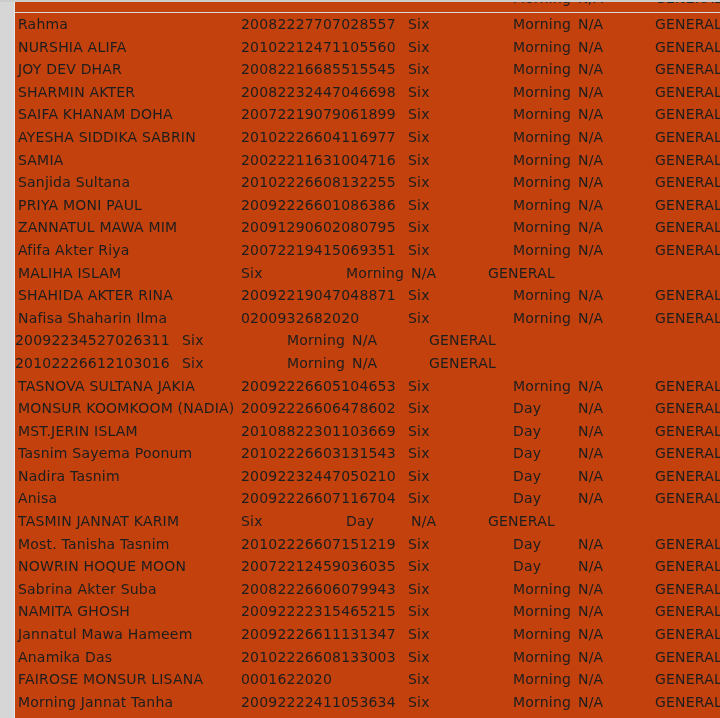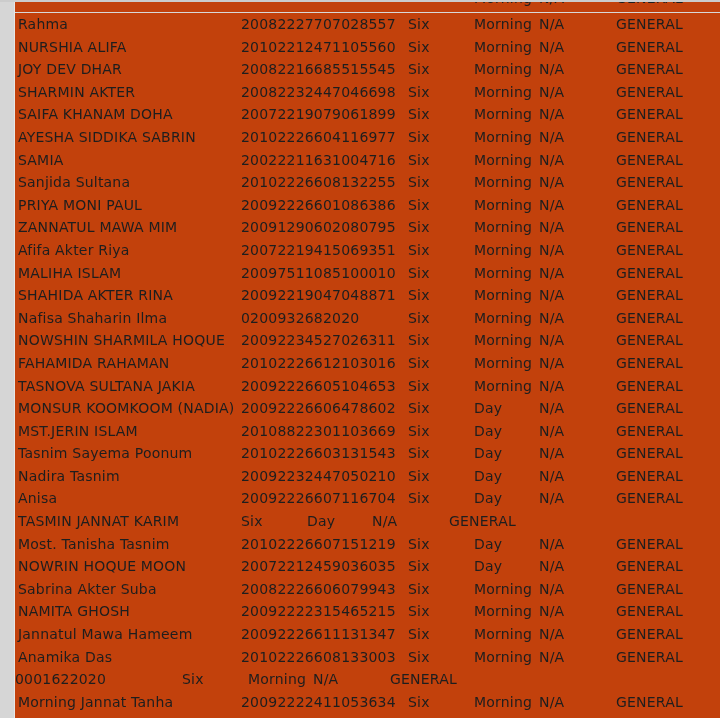--- a/index.html
+++ b/index.html
@@ -42,21 +42,21 @@
     display:flex;
     height:22.6px;
     line-height:22.6px;
     white-space:nowrap;
     overflow:hidden;
   }
   .cell { box-sizing:border-box; overflow:hidden; }
   .c-name  { width:226px; padding-left:3px; }
   .c-id    { width:167px; }
   .c-class { width:66px; }
-  .c-shift { width:65px; }
+  .c-shift { width:65px;margin-left:39px; }
   .c-na    { width:63px; }
   .c-cat   { flex:1;margin-left:14px; }
   .partial {
     height:10px;
     overflow:hidden;
     border-bottom:1px solid #d8d8d8;
   }
   .partial .row { margin-top:-15px; }
 </style>
 </head>
@@ -176,21 +176,20 @@
           <div class="cell c-name">Afifa Akter Riya</div>
           <div class="cell c-id">20072219415069351</div>
           <div class="cell c-class">Six</div>
           <div class="cell c-shift">Morning</div>
           <div class="cell c-na">N/A</div>
           <div class="cell c-cat">GENERAL</div>
         </div>
 
         <div class="row">
           <div class="cell c-name">MALIHA ISLAM</div>
-          <div class="cell c-id">20097511085100010</div>
           <div class="cell c-class">Six</div>
           <div class="cell c-shift">Morning</div>
           <div class="cell c-na">N/A</div>
           <div class="cell c-cat">GENERAL</div>
         </div>
 
         <div class="row">
           <div class="cell c-name">SHAHIDA AKTER RINA</div>
           <div class="cell c-id">20092219047048871</div>
           <div class="cell c-class">Six</div>
@@ -202,30 +201,28 @@
         <div class="row">
           <div class="cell c-name">Nafisa Shaharin Ilma</div>
           <div class="cell c-id">0200932682020</div>
           <div class="cell c-class">Six</div>
           <div class="cell c-shift">Morning</div>
           <div class="cell c-na">N/A</div>
           <div class="cell c-cat">GENERAL</div>
         </div>
 
         <div class="row">
-          <div class="cell c-name">NOWSHIN SHARMILA HOQUE</div>
           <div class="cell c-id">20092234527026311</div>
           <div class="cell c-class">Six</div>
           <div class="cell c-shift">Morning</div>
           <div class="cell c-na">N/A</div>
           <div class="cell c-cat">GENERAL</div>
         </div>
 
         <div class="row">
-          <div class="cell c-name">FAHAMIDA RAHAMAN</div>
           <div class="cell c-id">20102226612103016</div>
           <div class="cell c-class">Six</div>
           <div class="cell c-shift">Morning</div>
           <div class="cell c-na">N/A</div>
           <div class="cell c-cat">GENERAL</div>
         </div>
 
         <div class="row">
           <div class="cell c-name">TASNOVA SULTANA JAKIA</div>
           <div class="cell c-id">20092226605104653</div>
@@ -336,20 +333,21 @@
         <div class="row">
           <div class="cell c-name">Anamika Das</div>
           <div class="cell c-id">20102226608133003</div>
           <div class="cell c-class">Six</div>
           <div class="cell c-shift">Morning</div>
           <div class="cell c-na">N/A</div>
           <div class="cell c-cat">GENERAL</div>
         </div>
 
         <div class="row">
+          <div class="cell c-name">FAIROSE MONSUR LISANA</div>
           <div class="cell c-id">0001622020</div>
           <div class="cell c-class">Six</div>
           <div class="cell c-shift">Morning</div>
           <div class="cell c-na">N/A</div>
           <div class="cell c-cat">GENERAL</div>
         </div>
 
         <div class="row">
           <div class="cell c-name">Morning Jannat Tanha</div>
           <div class="cell c-id">20092222411053634</div>

